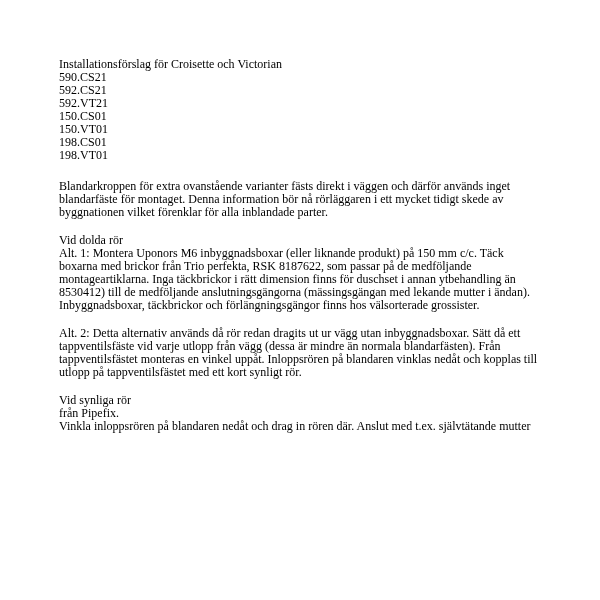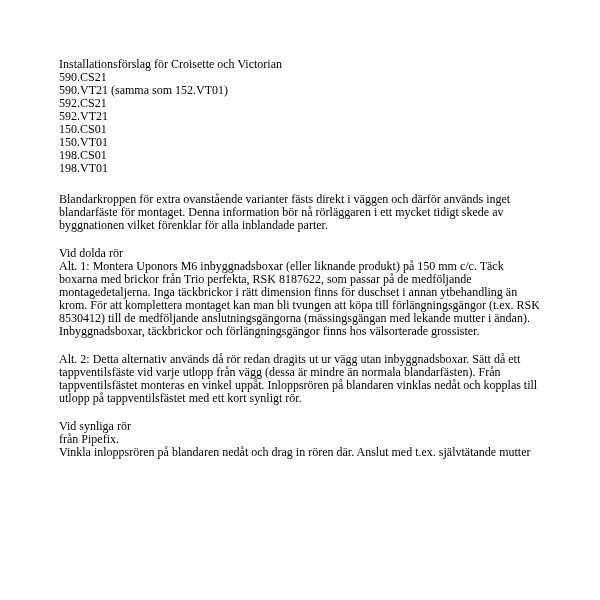--- a/index.html
+++ b/index.html
@@ -40,41 +40,39 @@
   }
 </style>
 </head>
 <body>
 
 <div class="page">
   <div class="doc">
       <div class="block paragraph">
         <div class="line">Installationsförslag för Croisette och Victorian</div>
         <div class="line">590.CS21</div>
-        <div class="line">590.VT21 (samma som 152.VT01)</div>
         <div class="line">592.CS21</div>
         <div class="line">592.VT21</div>
         <div class="line">150.CS01</div>
         <div class="line">150.VT01</div>
         <div class="line">198.CS01</div>
         <div class="line">198.VT01</div>
       </div>
       <div class="block paragraph">
         <div class="line">Blandarkroppen för extra ovanstående varianter fästs direkt i väggen och därför används inget</div>
         <div class="line">blandarfäste för montaget. Denna information bör nå rörläggaren i ett mycket tidigt skede av</div>
         <div class="line">byggnationen vilket förenklar för alla inblandade parter.</div>
       </div>
       <div class="block heading">
         <div class="line">Vid dolda rör</div>
       </div>
       <div class="block paragraph">
         <div class="line">Alt. 1: Montera Uponors M6 inbyggnadsboxar (eller liknande produkt) på 150 mm c/c. Täck</div>
         <div class="line">boxarna med brickor från Trio perfekta, RSK 8187622, som passar på de medföljande</div>
-        <div class="line">montagedetaljerna. Inga täckbrickor i rätt dimension finns för duschset i annan ytbehandling än</div>
-        <div class="line">krom. För att komplettera montaget kan man bli tvungen att köpa till förlängningsgängor (t.ex. RSK</div>
+        <div class="line">montageartiklarna. Inga täckbrickor i rätt dimension finns för duschset i annan ytbehandling än</div>
         <div class="line">8530412) till de medföljande anslutningsgängorna (mässingsgängan med lekande mutter i ändan).</div>
         <div class="line">Inbyggnadsboxar, täckbrickor och förlängningsgängor finns hos välsorterade grossister.</div>
       </div>
       <div class="block paragraph">
         <div class="line">Alt. 2: Detta alternativ används då rör redan dragits ut ur vägg utan inbyggnadsboxar. Sätt då ett</div>
         <div class="line">tappventilsfäste vid varje utlopp från vägg (dessa är mindre än normala blandarfästen). Från</div>
         <div class="line">tappventilsfästet monteras en vinkel uppåt. Inloppsrören på blandaren vinklas nedåt och kopplas till</div>
         <div class="line">utlopp på tappventilsfästet med ett kort synligt rör.</div>
       </div>
       <div class="block heading">

